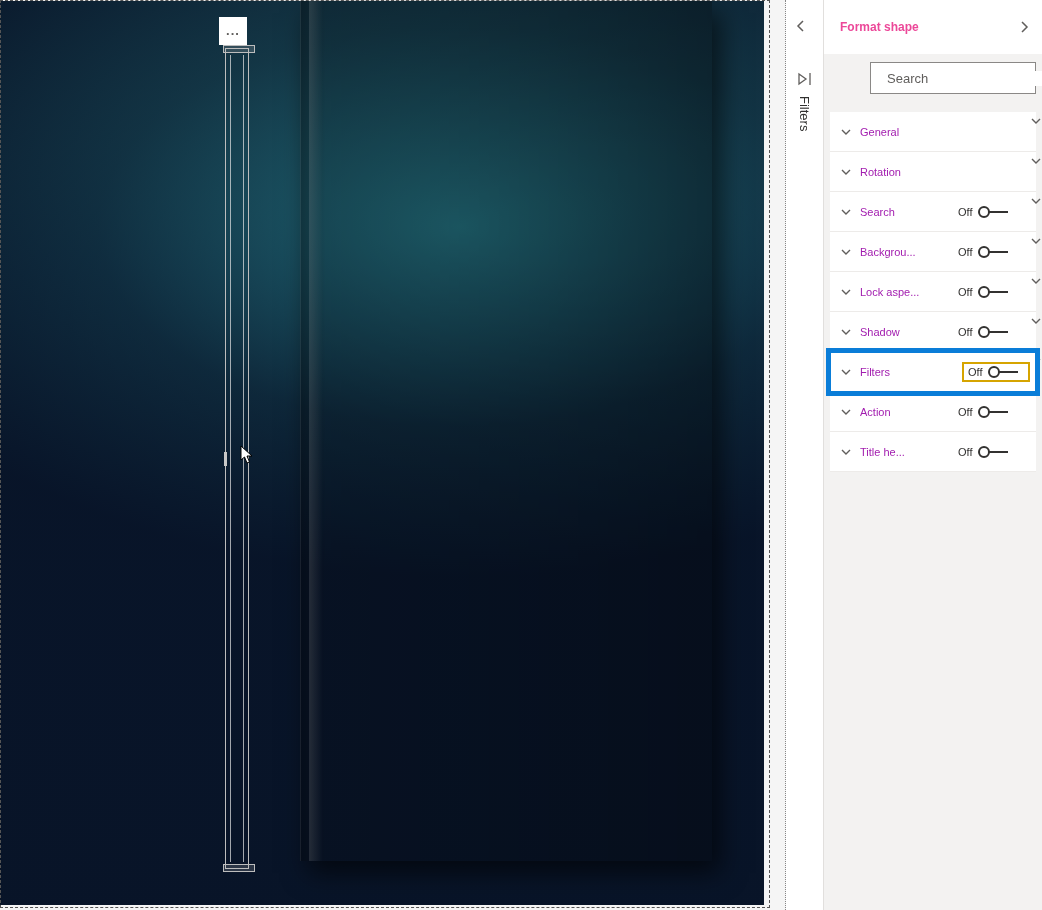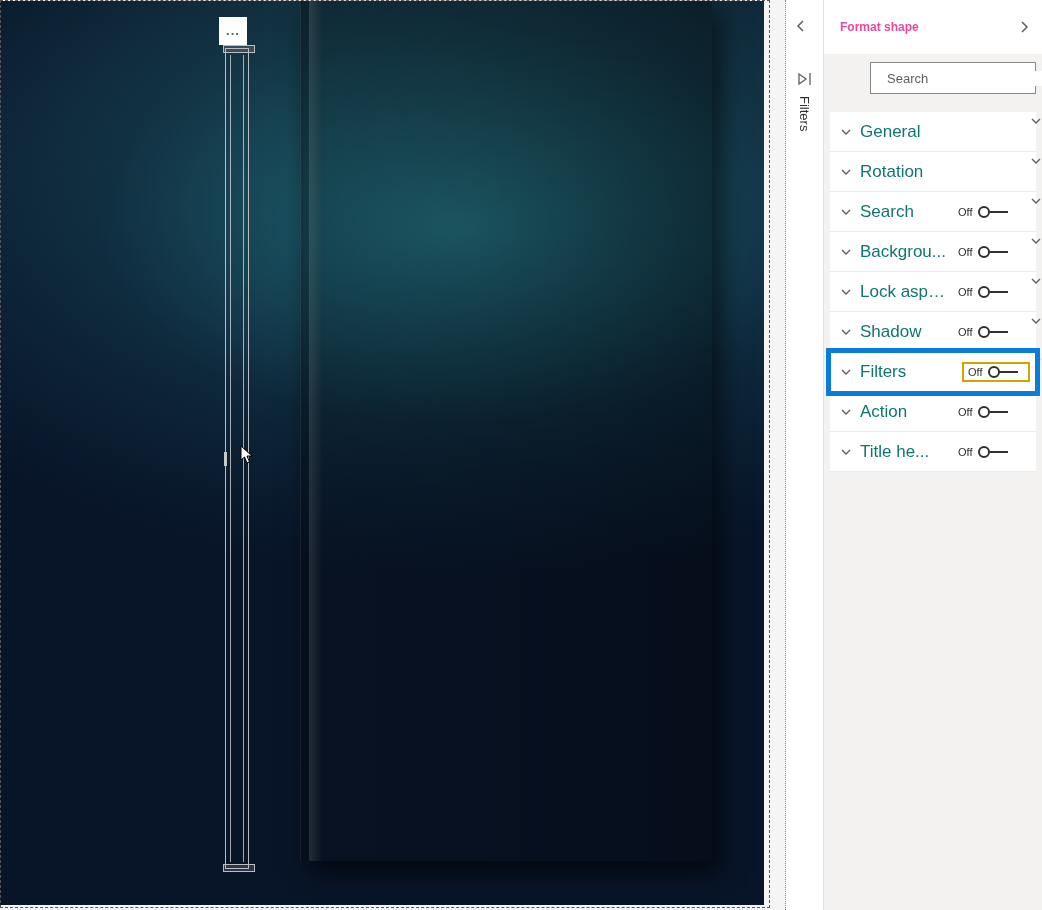--- a/index.html
+++ b/index.html
@@ -181,21 +181,21 @@
 .prop-row {
   height: 40px;
   background: #fff;
   border-bottom: 1px solid #edebe9;
   display: flex;
   align-items: center;
   padding: 0 10px;
   gap: 8px;
   cursor:pointer;
 }
-.prop-label { flex: 1; font-size: 17px; color: #0f766e; white-space: nowrap; overflow: hidden; text-overflow: ellipsis;}
+.prop-label { flex: 1; font-size: 11px; color: #a21caf; white-space: nowrap; overflow: hidden; text-overflow: ellipsis;}
 .toggle-wrap { display: flex; align-items: center; gap: 6px; flex: 0 0 68px; justify-content:flex-start;}
 .toggle-text { font-size: 11px; color: #323130; }
 .toggle {
   width: 30px; height: 12px;
   position: relative;
 }
 .toggle-track{
   position:absolute; left:8px; top:5px; width:22px; height:2px; background:#323130;
 }
 .toggle-knob{

